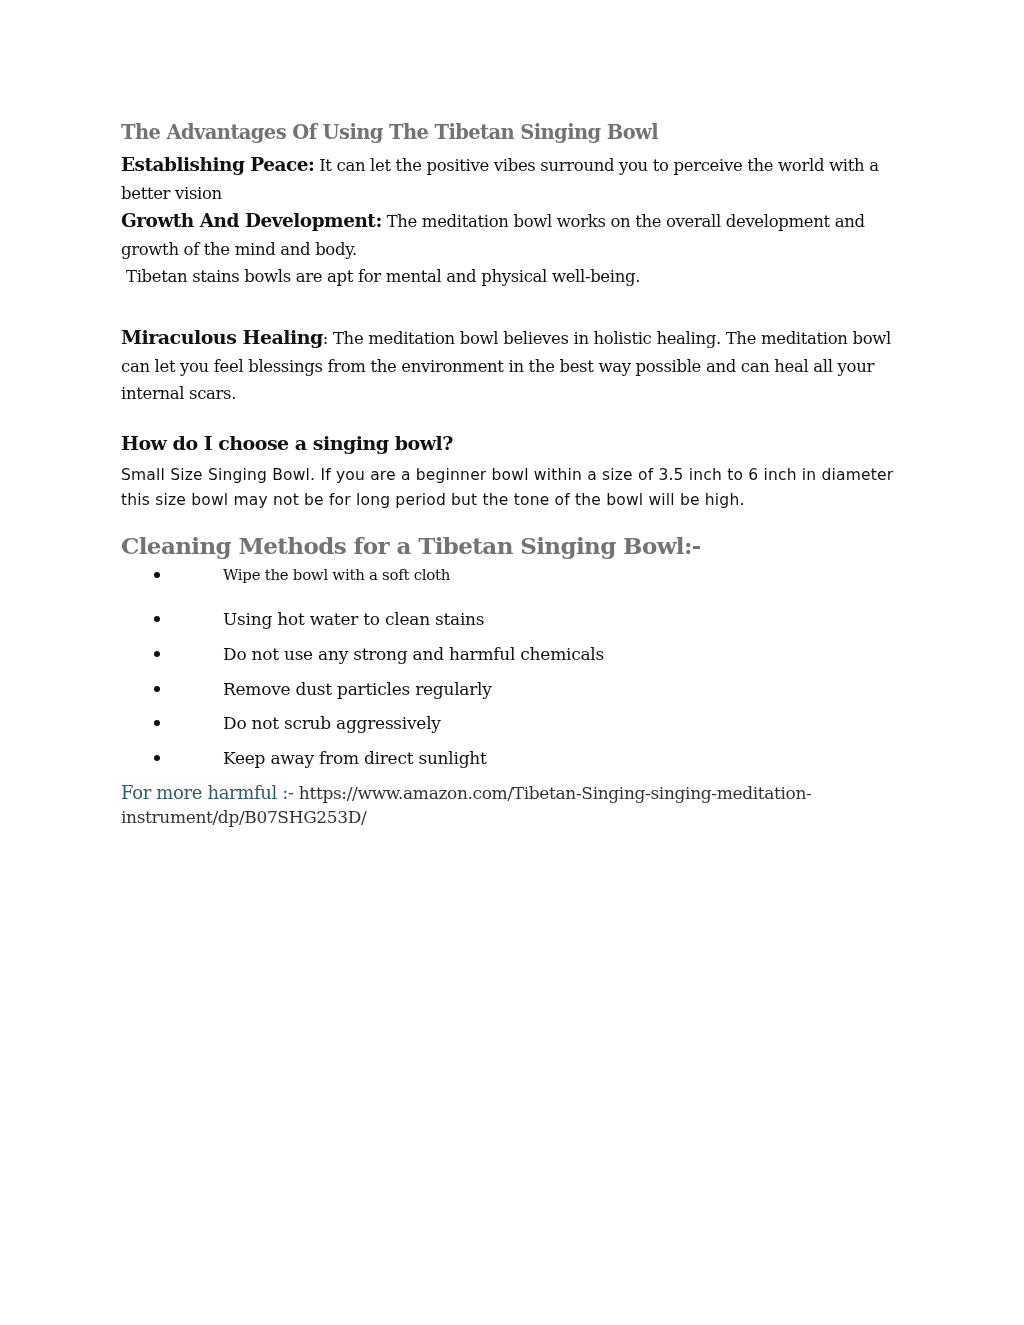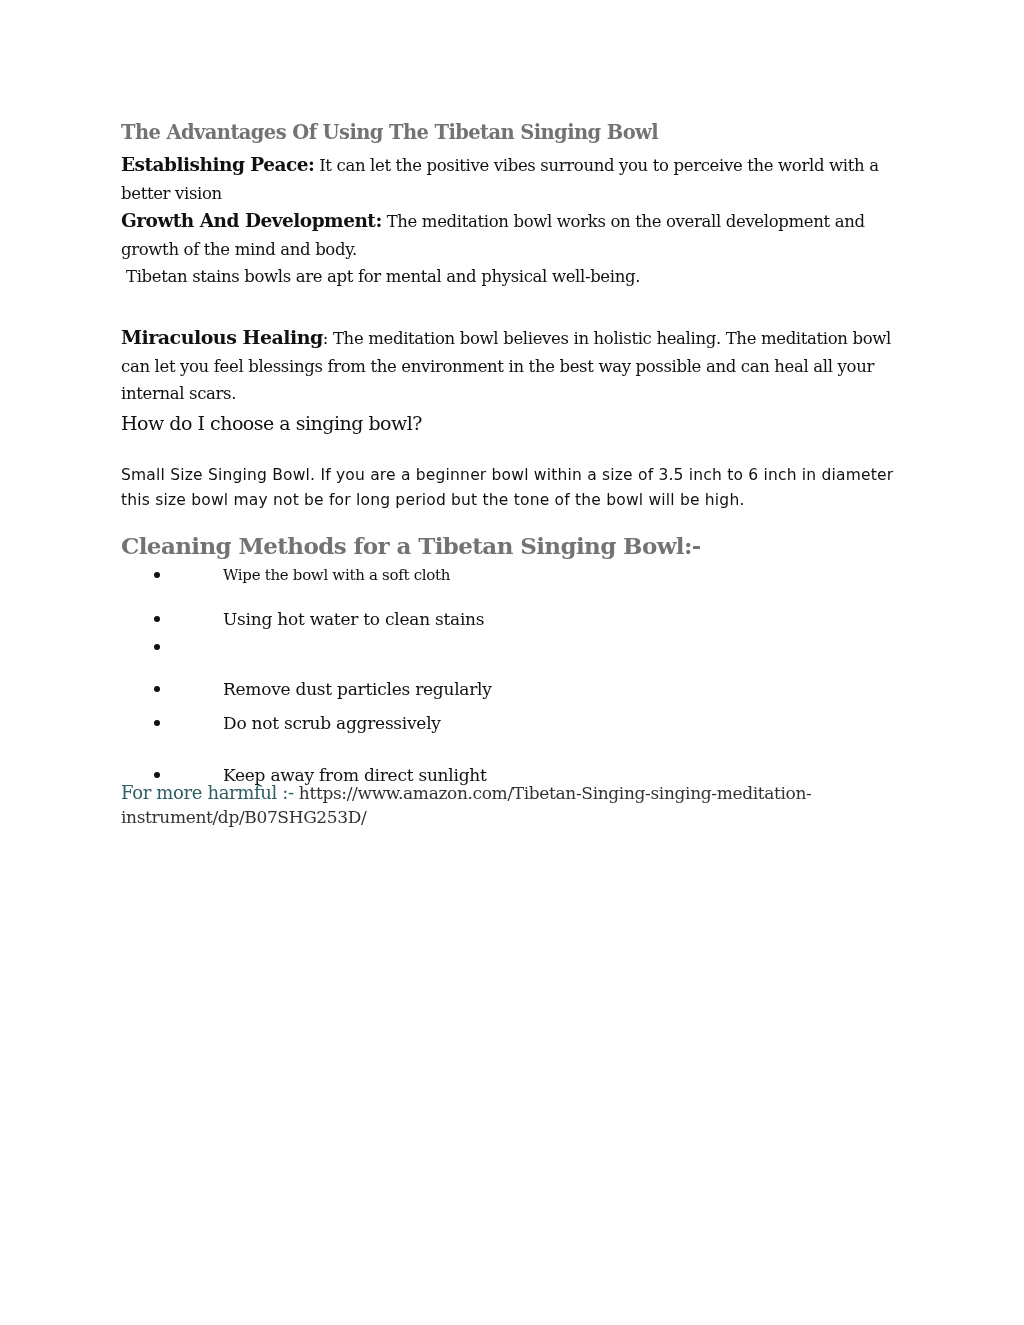--- a/index.html
+++ b/index.html
@@ -46,24 +46,24 @@
       font-size: 18.5px;
       letter-spacing: -0.5px;
     }
     .p1 { top: 151px; }
     .p2 { top: 207px; }
     .p3 { top: 263px; left: 5px; }
     .p4 { top: 324px; }
     .p4 b { font-size: 19px; }
     .h2 {
       position: absolute;
-      top: 412px;
+      top: 432px;
       left: 0;
       font-size: 19px;
-      font-weight: normal;
+      font-weight: bold;
       letter-spacing: -0.5px;
       white-space: nowrap;
     }
     .para-small {
       position: absolute;
       left: 0;
       top: 463px;
       width: 800px;
       font-family: "DejaVu Sans", "Liberation Sans", sans-serif;
       font-size: 15.5px;
@@ -157,30 +157,31 @@
     <li class="bullet small" style="top:3px;">
       <span class="dot"></span>
       <span class="txt">Wipe the bowl with a soft cloth</span>
     </li>
     <li class="bullet" style="top:46px;">
       <span class="dot"></span>
       <span class="txt">Using hot water to clean stains</span>
     </li>
     <li class="bullet" style="top:81px;">
       <span class="dot"></span>
+      <span class="txt">Do not use any strong and harmful chemicals</span>
     </li>
     <li class="bullet" style="top:116px;">
       <span class="dot"></span>
       <span class="txt">Remove dust particles regularly</span>
     </li>
     <li class="bullet" style="top:150px;">
       <span class="dot"></span>
       <span class="txt">Do not scrub aggressively</span>
     </li>
-    <li class="bullet" style="top:202px;">
+    <li class="bullet" style="top:185px;">
       <span class="dot"></span>
       <span class="txt">Keep away from direct sunlight</span>
     </li>
   </ul>
 
   <div class="more">
     <span class="label">For more harmful :-</span><span class="link"> https://www.amazon.com/Tibetan-Singing-singing-meditation-instrument/dp/B07SHG253D/</span>
   </div>
 
 </div>

